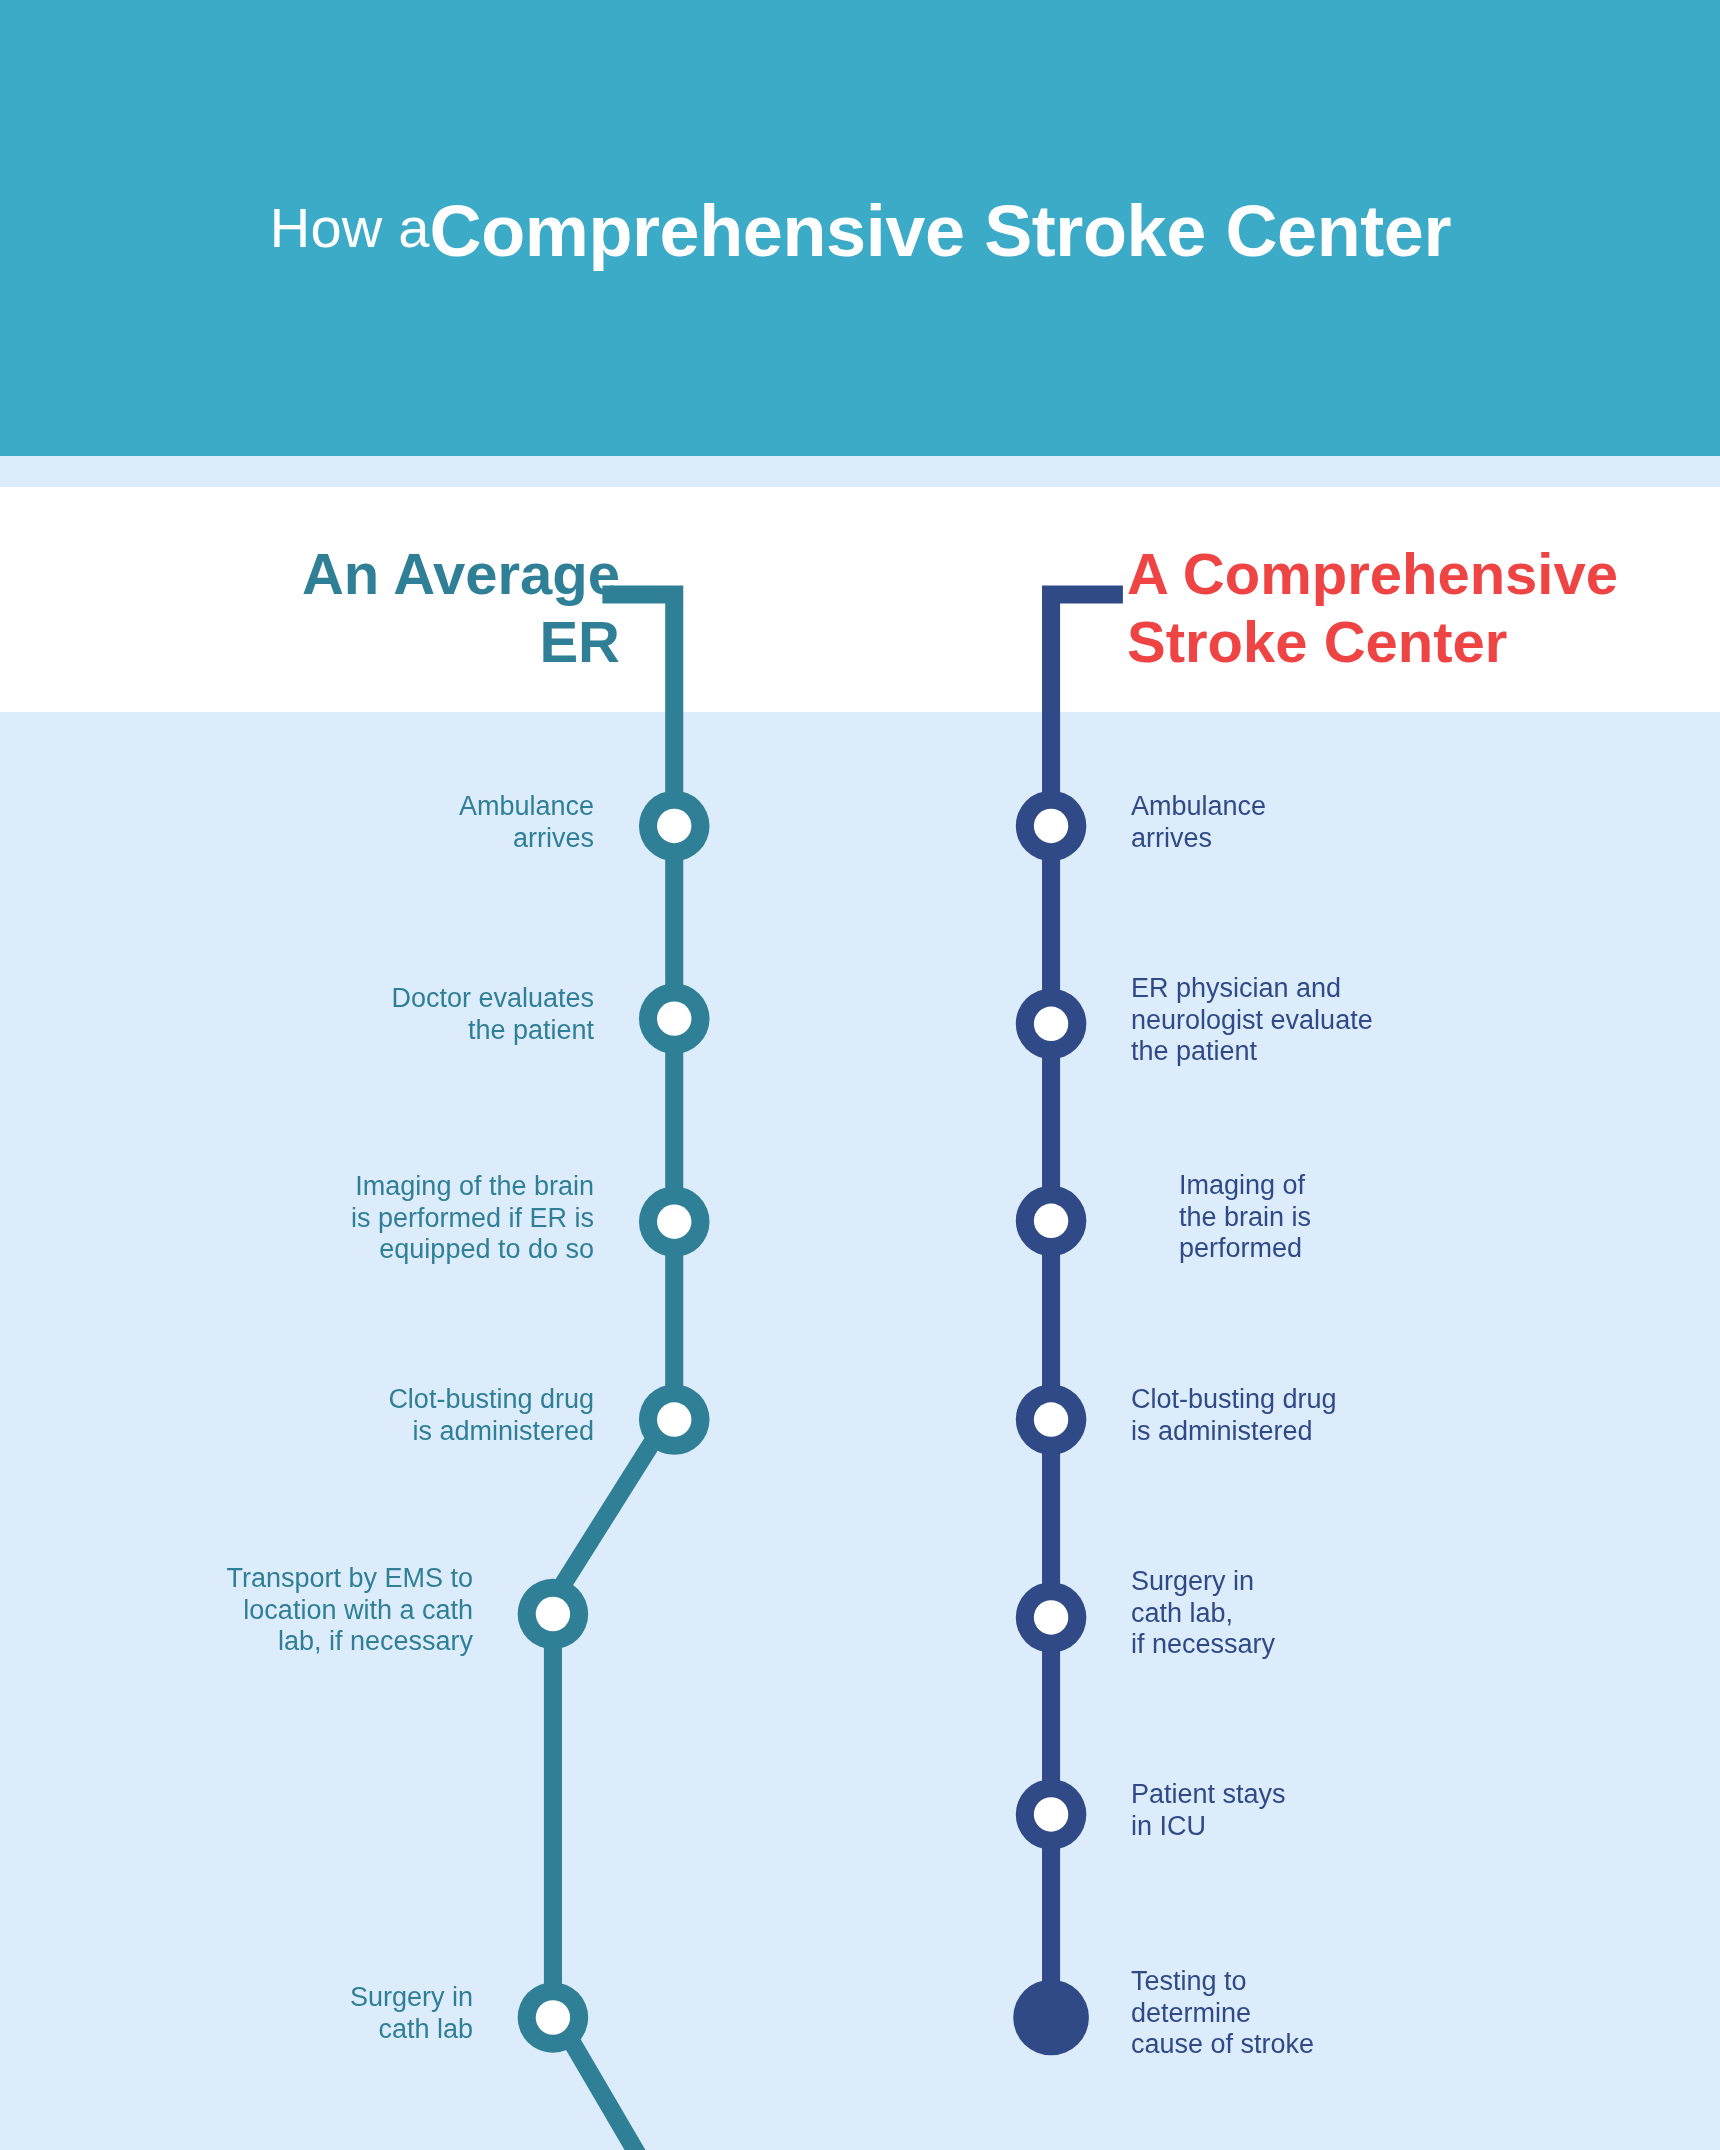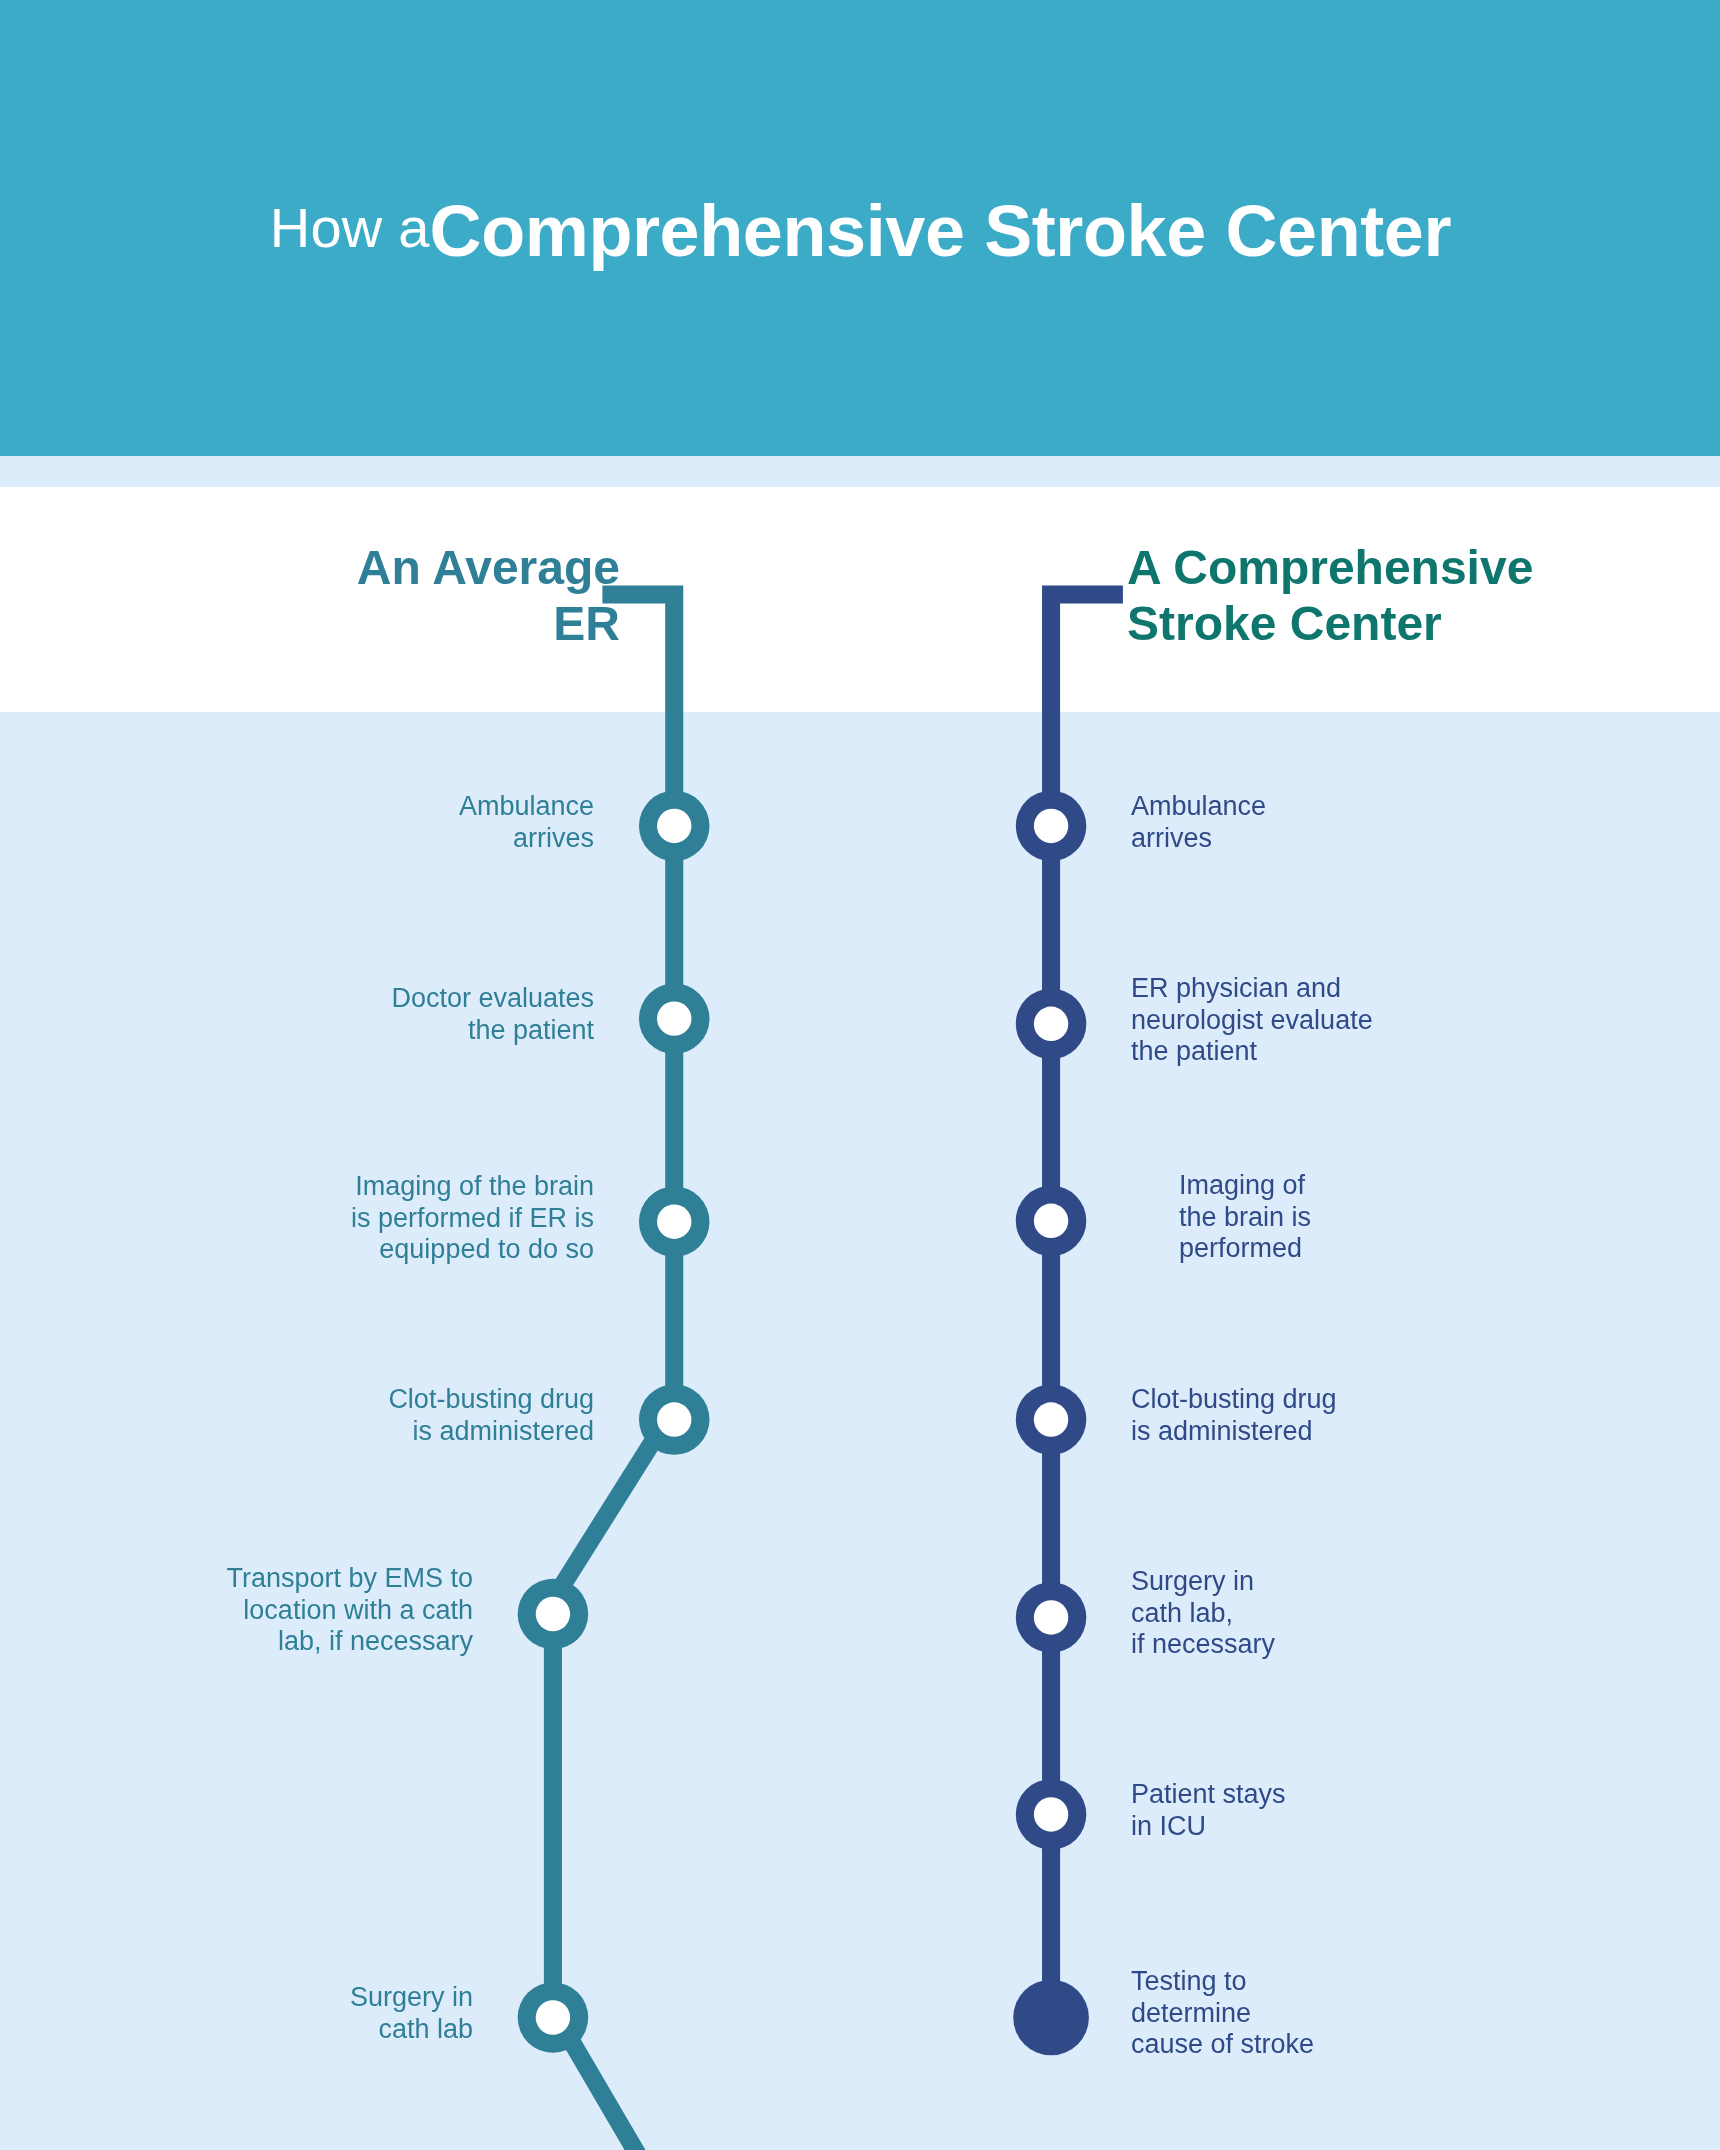--- a/index.html
+++ b/index.html
@@ -23,28 +23,28 @@
   #header-text{
     position:absolute;top:0;left:0;width:1721px;height:456px;
     display:flex;align-items:center;justify-content:center;
     color:#ffffff;text-align:center;
   }
   #title-pre{font-size:56px;font-weight:400;line-height:1.05;letter-spacing:0.2px;}
   #title-main{font-size:72px;font-weight:700;line-height:1.08;margin-top:7.7px;letter-spacing:-0.4px;}
   #title-sub{font-size:56px;font-weight:400;line-height:1.05;margin-top:9.5px;}
 
   
-  .col-head{position:absolute;font-weight:700;line-height:1.17;font-size:48px;}
+  .col-head{position:absolute;font-weight:700;line-height:1.17;font-size:58px;}
   #head-left{
     top:540px;left:138px;width:482px;
     text-align:right;color:#2f7f97;
   }
   #head-right{
     top:540px;left:1127px;width:516px;
-    text-align:left;color:#0f766e;
+    text-align:left;color:#ef4444;
   }
 
   
   #timelines{position:absolute;top:0;left:0;width:1721px;height:3037px;}
 
   
   .step-label{position:absolute;font-weight:400;line-height:1.17;font-size:27px;}
   .step-label.left{text-align:right;color:#2f7f97;}
   .step-label.right{text-align:left;color:#2f4a87;}
 </style>

